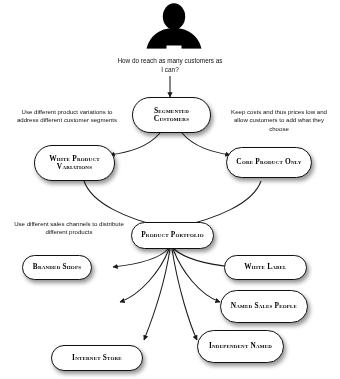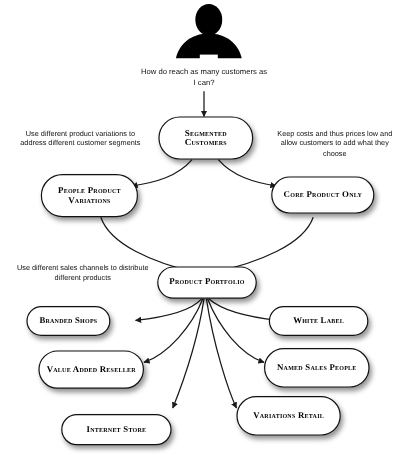--- a/index.html
+++ b/index.html
@@ -121,48 +121,45 @@
 
   <div class="annotation" style="left:224px; top:108px; width:110px;">Keep costs and thus prices low and allow customers to add what they choose</div>
 
   <div class="annotation" style="left:14px; top:220px; width:110px;">Use different sales channels to distribute different products</div>
 
   <div class="node" style="left:132px; top:97px; width:79px; height:36px; font-size:7.6px;">
     <span class="node-label">Segmented Customers</span>
   </div>
 
   <div class="node" style="left:34px; top:145px; width:81px; height:36px; font-size:7.4px;">
-    <span class="node-label">People Product Variations</span>
+    <span class="node-label">White Product Variations</span>
   </div>
 
   <div class="node" style="left:226px; top:147px; width:86px; height:31px; font-size:7.4px;">
     <span class="node-label">Core Product Only</span>
   </div>
 
   <div class="node" style="left:131px; top:222px; width:83px; height:27px; font-size:7.4px;text-align:right;">
     <span class="node-label">Product Portfolio</span>
   </div>
 
   <div class="node" style="left:22px; top:255px; width:70px; height:25px; font-size:7.3px;">
     <span class="node-label">Branded Shops</span>
   </div>
 
   <div class="node" style="left:224px; top:255px; width:83px; height:25px; font-size:7.3px;">
     <span class="node-label">White Label</span>
   </div>
 
-  <div class="node" style="left:32px; top:292px; width:88px; height:32px; font-size:7.3px;">
-    <span class="node-label">Value Added Reseller</span>
-  </div>
 
   <div class="node" style="left:220px; top:290px; width:88px; height:33px; font-size:7.3px;font-family:Liberation Serif, serif;">
     <span class="node-label">Named Sales People</span>
   </div>
 
   <div class="node" style="left:51px; top:333px; width:92px; height:26px; font-size:7.3px;margin-top:12px;">
     <span class="node-label">Internet Store</span>
   </div>
 
   <div class="node" style="left:197px; top:330px; width:87px; height:33px; font-size:7.3px;">
-    <span class="node-label">Variations Retail</span>
+    <span class="node-label">Independent Named</span>
   </div>
 
 </div>
 
 </body></html>

